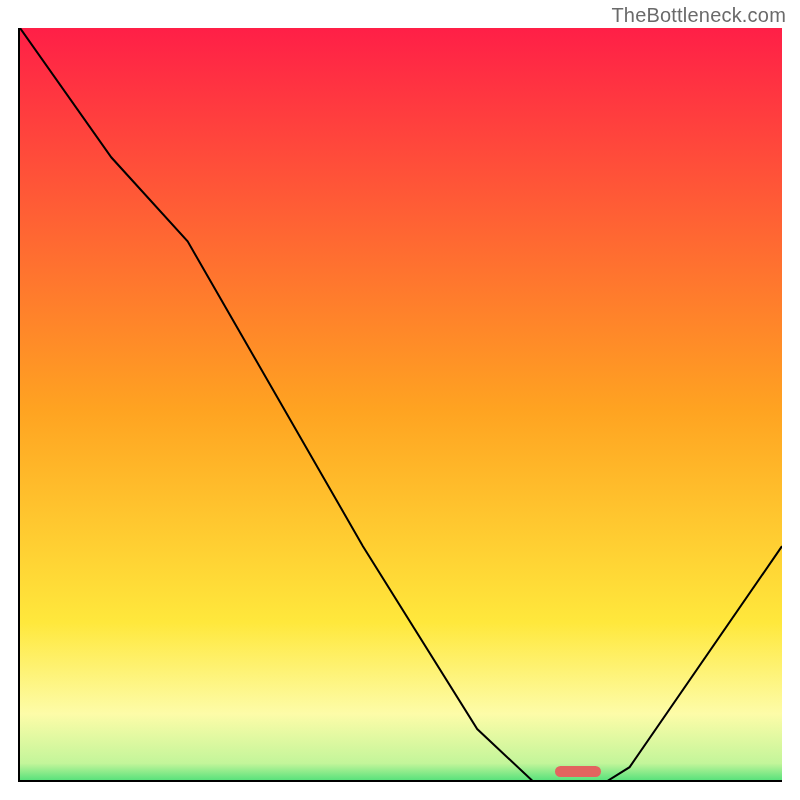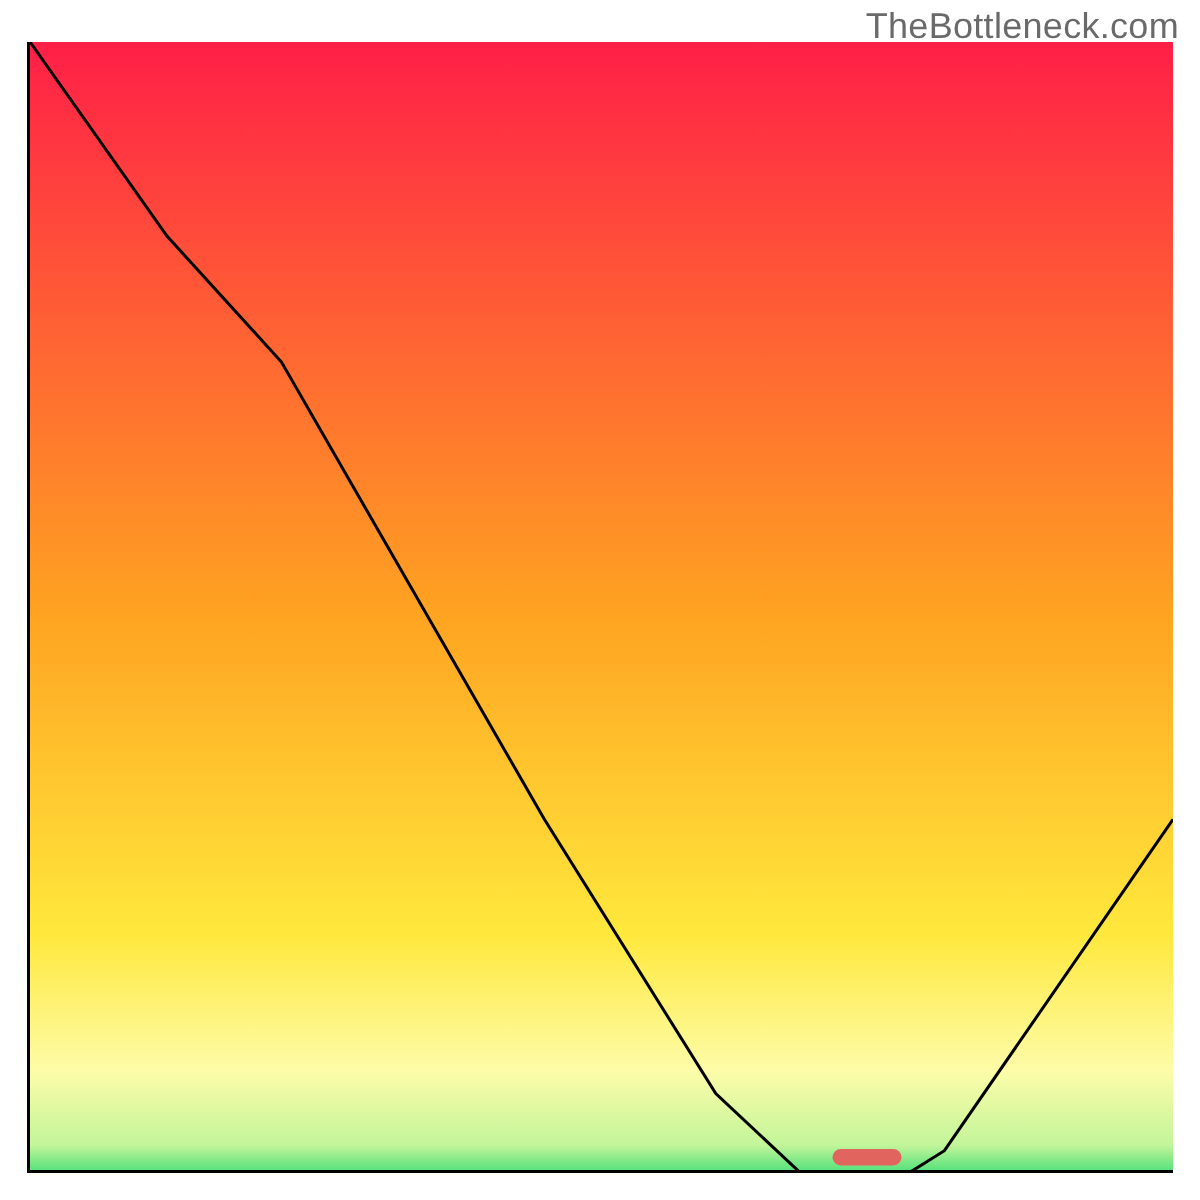--- a/index.html
+++ b/index.html
@@ -9,21 +9,21 @@
     height: 800px;
     background: #ffffff;
     position: relative;
     font-family: Arial, sans-serif;
   }
   .watermark {
     position: absolute;
     top: 4px;
     right: 14px;
     color: #6a6a6a;
-    font-size: 24px;
+    font-size: 20px;
     font-weight: 500;
     letter-spacing: 0.2px;
   }
   .chart-area {
     position: absolute;
     left: 18px;
     top: 28px;
     width: 764px;
     height: 754px;
     border-left: 2.5px solid #000;

